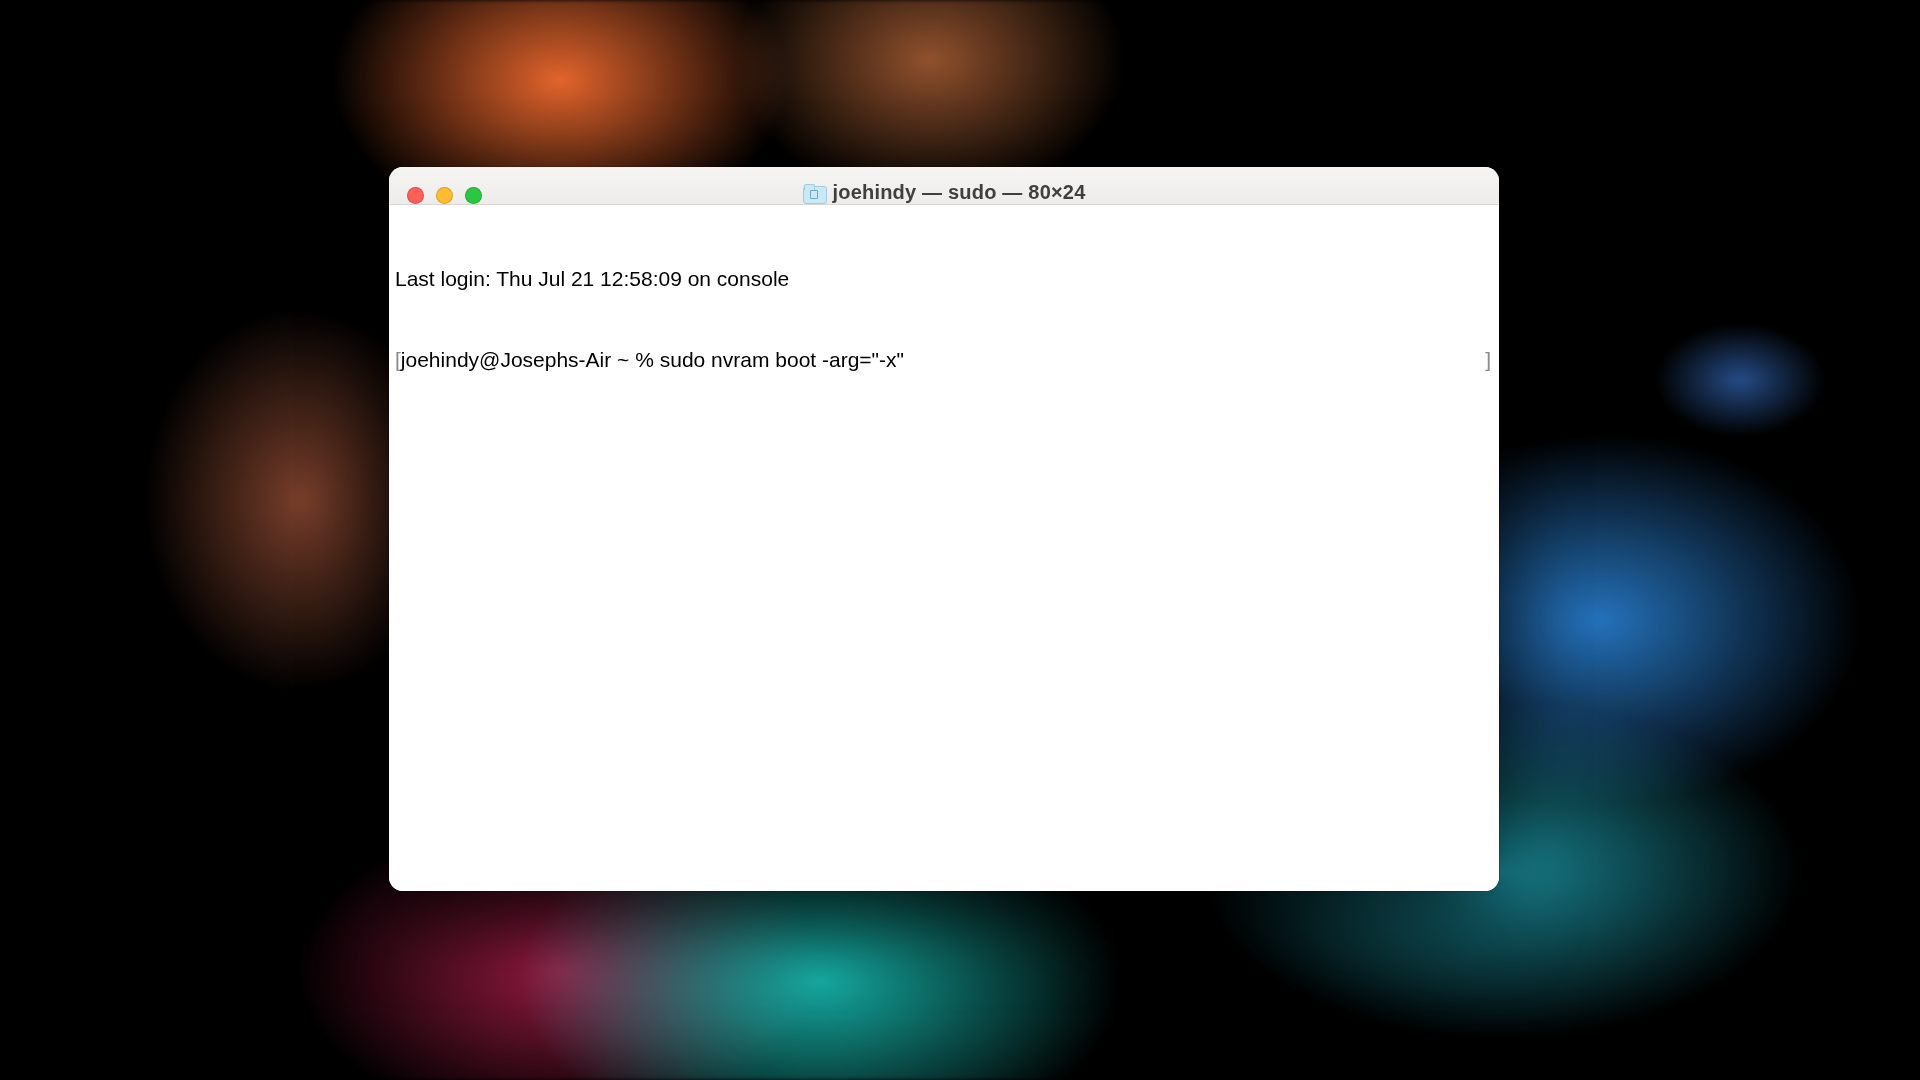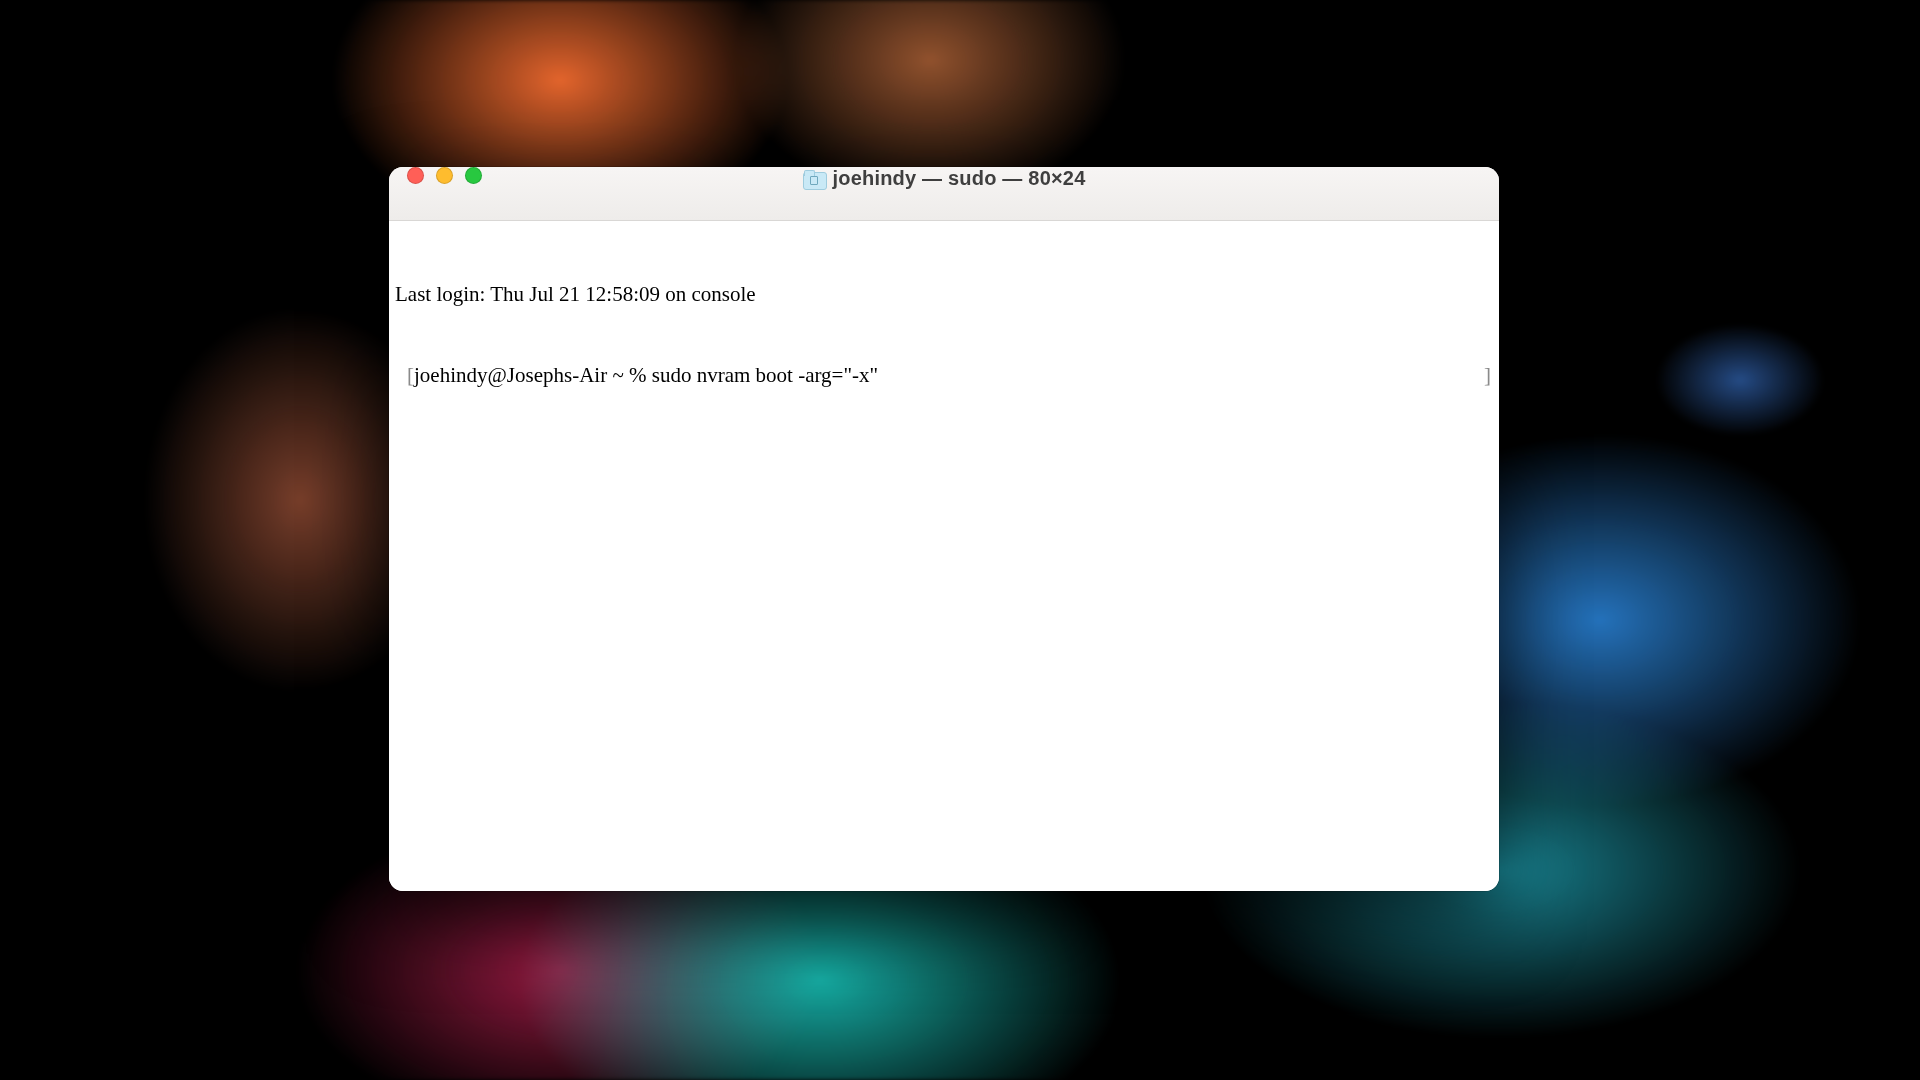--- a/index.html
+++ b/index.html
@@ -31,24 +31,24 @@
     left: 389px; top: 167px;
     width: 1110px; height: 724px;
     background: #ffffff;
     border-radius: 14px;
     box-shadow: 0 28px 80px rgba(0,0,0,0.55), 0 0 0 1px rgba(0,0,0,0.15);
     overflow: hidden;
     display: flex; flex-direction: column;
   }
 
   .titlebar {
-    height: 54px;
+    height: 38px;
     background: linear-gradient(#f7f5f4, #eeecea);
     border-bottom: 1px solid #d9d7d5;
-    display: flex; align-items: flex-start;
+    display: flex; align-items: flex-end;
     position: relative;
     flex: 0 0 auto;
   }
   .traffic-lights {
     display: flex; gap: 12px;
     margin-left: 18px;
   }
   .traffic-light {
     width: 17px; height: 17px; border-radius: 50%;
     box-shadow: inset 0 0 0 1px rgba(0,0,0,0.15);
@@ -83,31 +83,31 @@
   .folder-glyph {
     position: absolute; left: 7px; top: 6px;
     width: 8px; height: 9px;
     border: 1px solid #6fa8bd; border-radius: 1px;
     background: transparent;
   }
 
   .term-body {
     flex: 1 1 auto;
     padding: 6px 6px 6px 6px;
-    font-family: Liberation Serif, serif;
+    font-family: Liberation Sans, sans-serif;
     font-size: 21px;
     line-height: 27px;
     color: #000;
     white-space: pre;
     background: #ffffff;
   }
   .term-line { display: block; }
   .bracket { color: #8a8a8a; }
   .prompt-line { display: flex; }
-  .prompt-line .left { flex: 0 0 auto; margin-left: 12px; }
+  .prompt-line .left { flex: 0 0 auto; }
   .prompt-line .fill { flex: 1 1 auto; }
   .prompt-line .right { flex: 0 0 auto; color: #8a8a8a; padding-right: 2px; }
 
   .key-icon {
     display: inline-flex; align-items: center; justify-content: center;
     width: 13px; height: 20px;
     background: #b9b9b9; border-radius: 3px;
     vertical-align: -2px; margin-left: 1px;
   }
   .key-icon svg { width: 9px; height: 14px; display: block; }

